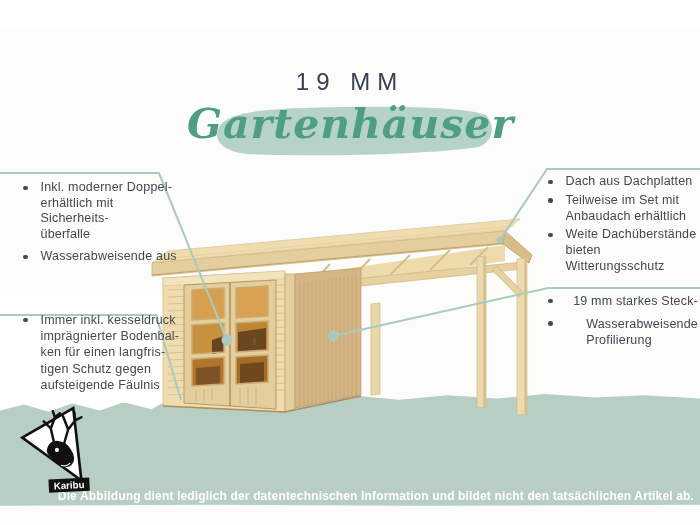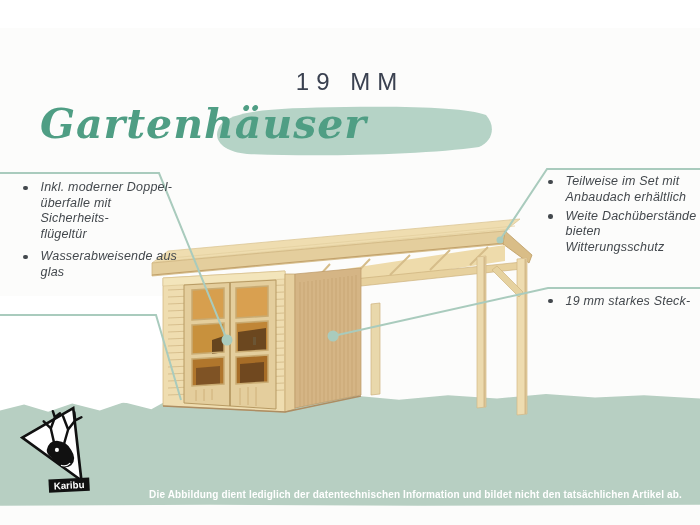--- a/index.html
+++ b/index.html
@@ -9,52 +9,52 @@
     font-family:"Liberation Sans", sans-serif;
     margin-top:28px;
   }
   
   .size-label{
     position:absolute; left:0; right:0; top:40px; text-align:center;
     font-size:24px; letter-spacing:7px; font-weight:400; color:var(--heading);
   }
   .brush-svg{position:absolute; left:195px; top:74px; width:310px; height:62px;}
   .script-title{
-    position:absolute; left:16px; right:0; top:72px; 
+    position:absolute; left:1px; right:0; top:72px; text-align:center;
     font-family:"DejaVu Serif", serif; font-style:italic; font-weight:700;
-    font-size:41px; color:var(--accent-green); letter-spacing:1px;padding-left:24px;
+    font-size:41px; color:var(--accent-green); letter-spacing:1px;
   }
   
   .block{position:absolute; color:var(--ink); font-size:12.5px; line-height:15.5px; letter-spacing:.2px;}
-  .item{display:flex; margin-bottom:7px;font-style:italic;}
+  .item{display:flex; margin-bottom:7px;}
   .dot{flex:none; width:4.5px; height:4.5px; border-radius:50%; background:var(--ink); margin-top:5.5px;}
   .lines{margin-left:13px;}
   .block-lt{left:23px; top:152px; width:155px;}
   .block-lb{left:23px; top:284px; width:165px; line-height:16.2px;}
   .block-rt{left:548px; top:146px; width:150px; line-height:15.8px;}
   .block-rt .item{margin-bottom:3px;}
   .block-rb{left:548px; top:265px; width:150px; line-height:16.5px;}
-  .block-rb .item{margin-bottom:6px;}
+  .block-rb .item{margin-bottom:6px;justify-content:space-between;}
   
   .ground{
     position:absolute; left:0; top:366px; width:700px; height:113px;
     background:var(--ground-green);
     clip-path:polygon(0% 8%,3% 5%,7% 9%,12% 4%,18% 8%,24% 3%,30% 7%,36% 2%,43% 6%,50% 1%,57% 5%,64% 1%,71% 4%,78% 0%,85% 3%,92% 1%,100% 4%,100% 98%,60% 99%,30% 98%,0% 99%);
   }
   .text-panel{
     position:absolute; left:0; top:268px; width:172px; height:118px; background:#fff;
     clip-path:polygon(0 0,100% 0,96% 30%,100% 55%,95% 75%,98% 88%,88% 96%,72% 90%,58% 97%,42% 91%,28% 98%,14% 92%,0 97%);
   }
   
   .house-svg{position:absolute; left:0; top:0; width:700px; height:525px;}
   .callout-svg{position:absolute; left:0; top:0; width:700px; height:525px; pointer-events:none;}
   .logo-svg{position:absolute; left:10px; top:376px; width:102px; height:102px;}
   .disclaimer{
-    position:absolute; right:18px; top:461px; color:#fff;
-    font-size:10px; font-weight:700; letter-spacing:.15px;
+    position:absolute; right:6px; top:461px; color:#fff;
+    font-size:12px; font-weight:700; letter-spacing:.15px;
   }
   .z1{z-index:1}.z2{z-index:2}.z3{z-index:3}.z4{z-index:4}.z5{z-index:5}.z6{z-index:6}
 </style>
 </head>
 <body>
 
 <div id="canvas">
 
   <div class="ground z1"></div>
 
@@ -129,35 +129,52 @@
     <circle cx="227" cy="312" r="5.5" fill="var(--line-green)"></circle>
     <circle cx="333" cy="308" r="5.5" fill="var(--line-green)"></circle>
     <circle cx="500" cy="212" r="3.5" fill="var(--line-green)"></circle>
   </svg>
 
   <div class="block block-lt z6">
     <div class="item">
       <span class="dot"></span>
       <div class="lines">
         <div>Inkl. moderner Doppel-</div>
-        <div>überfalle mit Sicherheits-</div>
-        <div>flügeltür</div>
+        <div>erhältlich mit Sicherheits-</div>
+        <div>überfalle</div>
       </div>
     </div>
     <div class="item">
       <span class="dot"></span>
       <div class="lines">
         <div>Wasserabweisende aus</div>
-        <div>glas</div>
-      </div>
-    </div>
-  </div>
-
+      </div>
+    </div>
+  </div>
+
+  <div class="block block-lb z6">
+    <div class="item">
+      <span class="dot"></span>
+      <div class="lines">
+        <div>Immer inkl. kesseldruck</div>
+        <div>imprägnierter Bodenbal-</div>
+        <div>ken für einen langfris-</div>
+        <div>tigen Schutz gegen</div>
+        <div>aufsteigende Fäulnis</div>
+      </div>
+    </div>
+  </div>
 
   <div class="block block-rt z6">
+    <div class="item">
+      <span class="dot"></span>
+      <div class="lines">
+        <div>Dach aus Dachplatten</div>
+      </div>
+    </div>
     <div class="item">
       <span class="dot"></span>
       <div class="lines">
         <div>Teilweise im Set mit</div>
         <div>Anbaudach erhältlich</div>
       </div>
     </div>
     <div class="item">
       <span class="dot"></span>
       <div class="lines">
@@ -165,20 +182,27 @@
         <div>bieten Witterungsschutz</div>
       </div>
     </div>
   </div>
 
   <div class="block block-rb z6">
     <div class="item">
       <span class="dot"></span>
       <div class="lines">
         <div>19 mm starkes Steck-</div>
+      </div>
+    </div>
+    <div class="item">
+      <span class="dot"></span>
+      <div class="lines">
+        <div>Wasserabweisende</div>
+        <div>Profilierung</div>
       </div>
     </div>
   </div>
 
   <svg class="logo-svg z4" viewBox="0 0 100 100">
     <polygon points="12,33 62,4 70,75" fill="#ffffff" stroke="#111111" stroke-width="2.6"></polygon>
     <g>
       <path d="M43,37 L40,24 M40,24 L33,17 M40,24 L44,13 M44,13 L42,7 M44,13 L49,9" stroke="#111111" stroke-width="2.4" stroke-linecap="round" fill="none"></path>
       <path d="M53,39 L57,25 M57,25 L52,12 M57,25 L64,16 M64,16 L63,8 M64,16 L70,13" stroke="#111111" stroke-width="2.4" stroke-linecap="round" fill="none"></path>
       <path d="M36,45 Q38,36 46,36 Q56,37 60,45 Q66,54 60,60 Q55,64 48,60 L40,52 Q36,49 36,45 Z" fill="#111111"></path>

